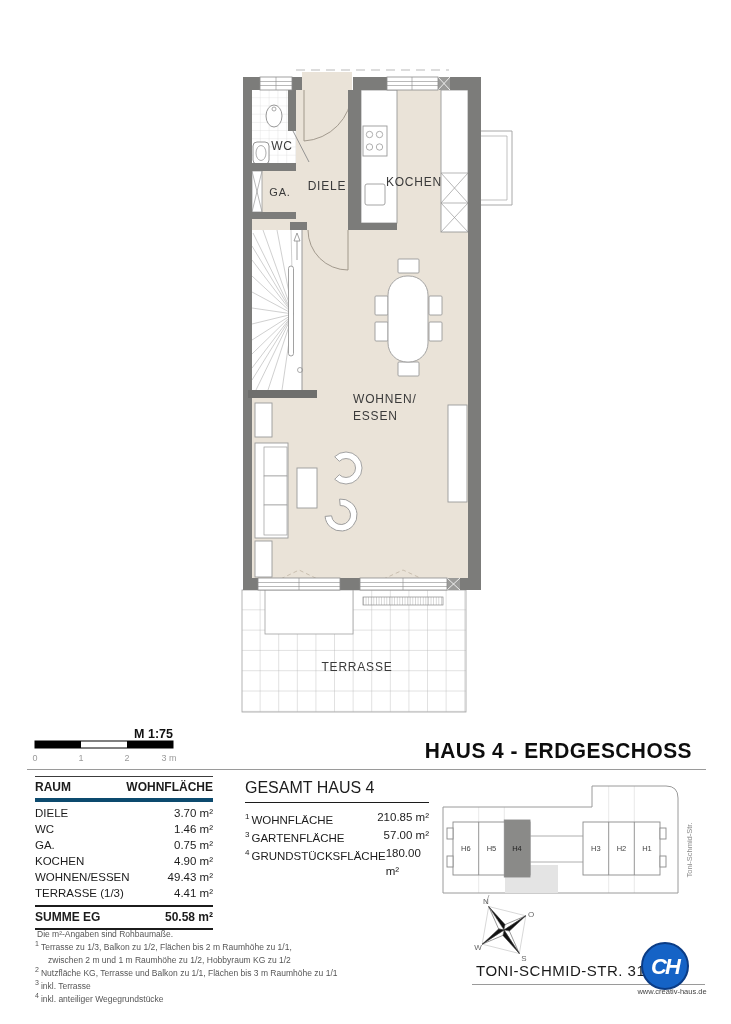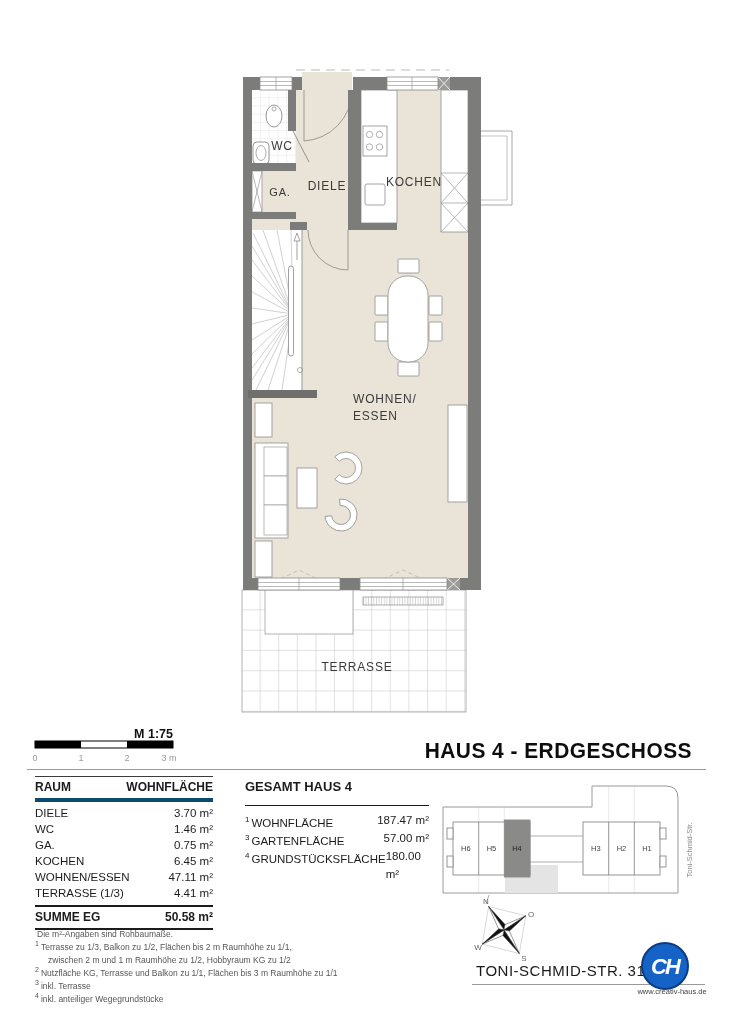--- a/index.html
+++ b/index.html
@@ -17,21 +17,21 @@
   .area-table{left:35px;top:776px;width:178px;font-size:11.5px;color:#1c1c1c;}
   .at-header{display:flex;justify-content:space-between;font-weight:bold;font-size:12px;
              padding:3px 0 4px;border-top:1px solid #3c3c3c;border-bottom:4px solid #0c4a6e;}
   .at-rows{padding:3px 0 4px;}
   .at-row{display:flex;justify-content:space-between;height:16px;line-height:16px;}
   .at-total{display:flex;justify-content:space-between;font-weight:bold;font-size:12px;
             border-top:2px solid #1c1c1c;border-bottom:2px solid #1c1c1c;height:21px;line-height:21px;align-items:flex-end;}
 
   
   .totals{left:245px;top:779px;width:184px;font-size:11.5px;color:#1c1c1c;}
-  .gt-title{font-weight:bold;font-size:13px;padding-bottom:11px;border-bottom:1.5px solid #1c1c1c;}
+  .gt-title{font-weight:normal;font-size:16px;padding-bottom:5px;border-bottom:1.5px solid #1c1c1c;}
   .gt-rows{margin-top:5px;}
   .gt-row{display:flex;height:18px;line-height:18px;}
   .gt-row sup{font-size:8px;margin-right:2px;}
   .gt-val{margin-left:auto;}
 
   
   .footnotes{left:35px;top:924px;width:350px;font-size:8.5px;color:#565656;}
   .fn-line{height:13px;line-height:13px;white-space:nowrap;}
   .fn-line sup{font-size:7px;margin-right:2px;}
   .fn-indent{padding-left:11px;}
@@ -242,43 +242,43 @@
       <div class="at-row">
         <span>WC</span>
         <span>1.46 m²</span>
       </div>
       <div class="at-row">
         <span>GA.</span>
         <span>0.75 m²</span>
       </div>
       <div class="at-row">
         <span>KOCHEN</span>
-        <span>6.45 m²</span>
+        <span>4.90 m²</span>
       </div>
       <div class="at-row">
         <span>WOHNEN/ESSEN</span>
-        <span>47.11 m²</span>
+        <span>49.43 m²</span>
       </div>
       <div class="at-row">
         <span>TERRASSE (1/3)</span>
         <span>4.41 m²</span>
       </div>
     </div>
     <div class="at-total">
       <span>SUMME EG</span>
       <span>50.58 m²</span>
     </div>
   </div>
 
   <div class="abs totals">
     <div class="gt-title">GESAMT HAUS 4</div>
     <div class="gt-rows">
       <div class="gt-row">
         <span><sup>1</sup><span>WOHNFLÄCHE</span></span>
-        <span class="gt-val">187.47 m²</span>
+        <span class="gt-val">210.85 m²</span>
       </div>
       <div class="gt-row">
         <span><sup>3</sup><span>GARTENFLÄCHE</span></span>
         <span class="gt-val">57.00 m²</span>
       </div>
       <div class="gt-row">
         <span><sup>4</sup><span>GRUNDSTÜCKSFLÄCHE</span></span>
         <span class="gt-val">180.00 m²</span>
       </div>
     </div>

